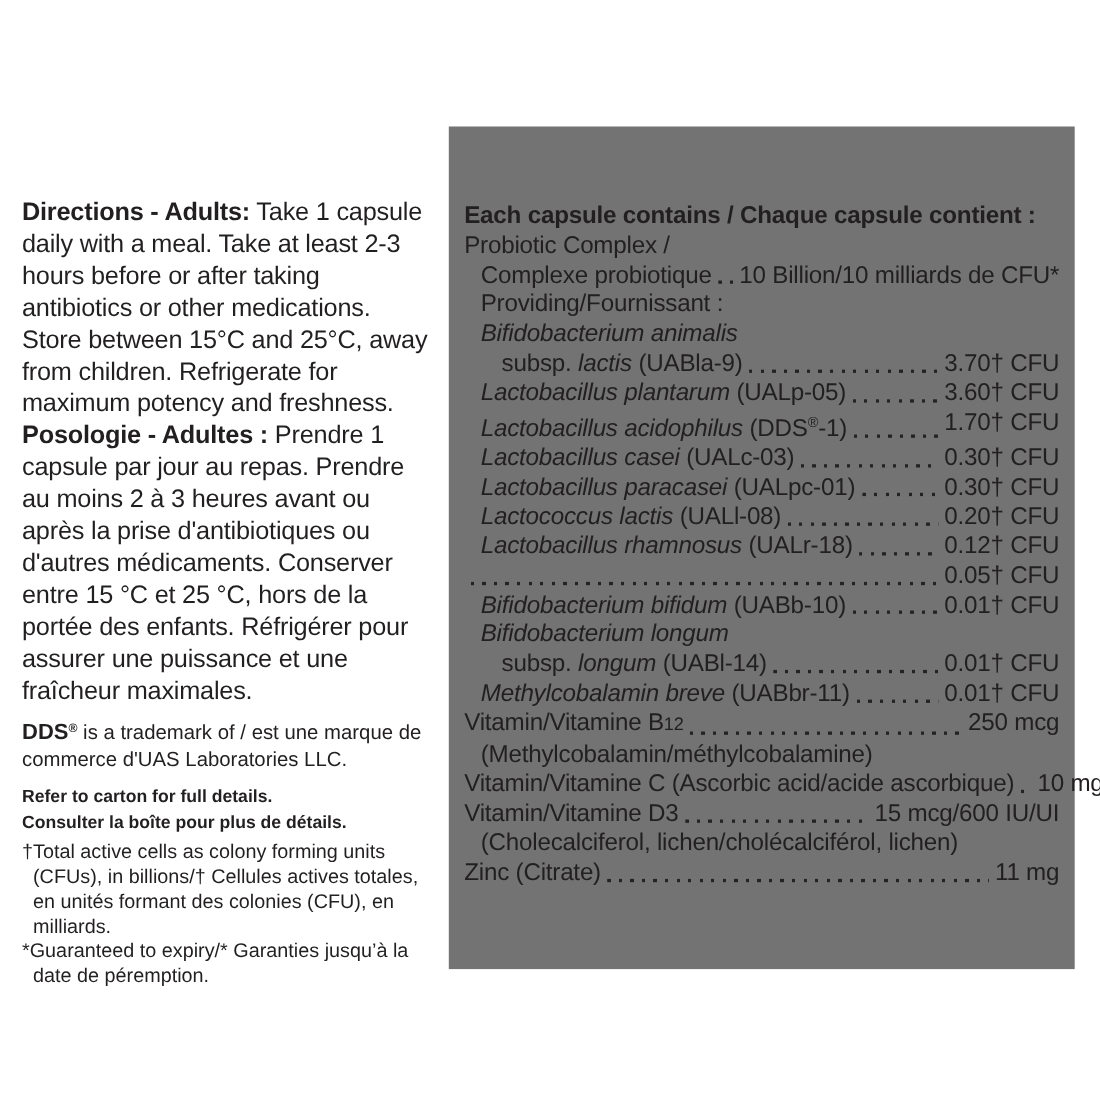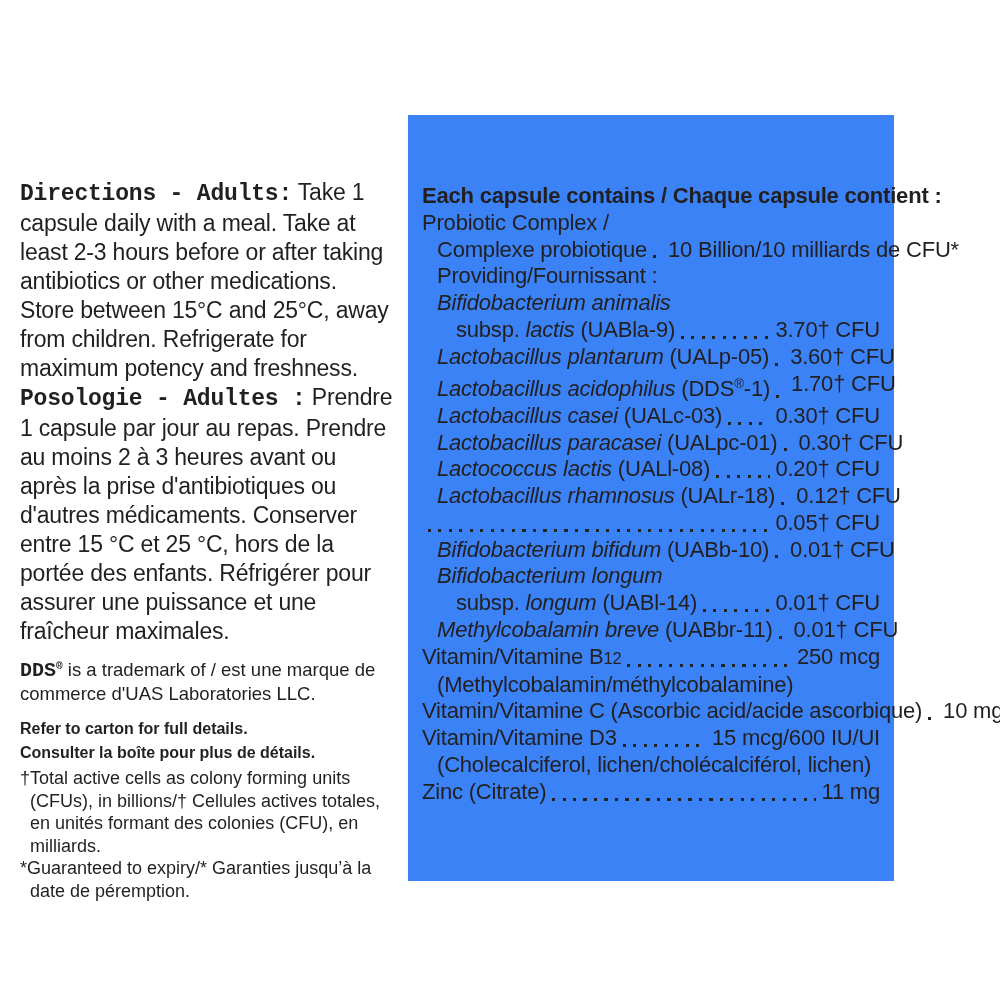--- a/index.html
+++ b/index.html
@@ -4,21 +4,21 @@
 <style>
   html,body{margin:0;padding:0;background:#ffffff;}
   .canvas{
     position:relative;
     width:1000px;height:1000px;
     background:#ffffff;
     font-family:"Liberation Sans","DejaVu Sans",sans-serif;
     color:#221f20;
     overflow:hidden;
   }
-  .b{font-weight:bold;font-family:Liberation Mono, monospace;}
+  .b{font-weight:bold;}
   .i{font-style:italic;}
   .sup{font-size:0.6em;vertical-align:super;}
   .sm{font-size:0.75em;}
 
   
   .left-col{
     position:absolute;left:20px;top:178px;width:375px;
   }
   .para{
     margin:0;
@@ -38,22 +38,22 @@
   .foot{
     margin:0;
     font-size:18px;line-height:22.5px;
     padding-left:10px;text-indent:-10px;
   }
   .foot.first{margin-top:3px;}
 
   
   .panel{
     position:absolute;left:408px;top:115px;
-    width:486px;height:766px;
-    background:#3b82f6;
+    width:569px;height:766px;
+    background:#737373;
     box-sizing:border-box;
     padding:68px 14px 0 14px;
     font-size:22px;line-height:26.8px;
     letter-spacing:-0.2px;
   }
   .panel-header{font-weight:bold;white-space:nowrap;}
   .row{display:flex;white-space:nowrap;}
   .row .name{flex:0 1 auto;}
   .row .ind1{padding-left:15px;}
   .row .ind2{padding-left:34px;}

